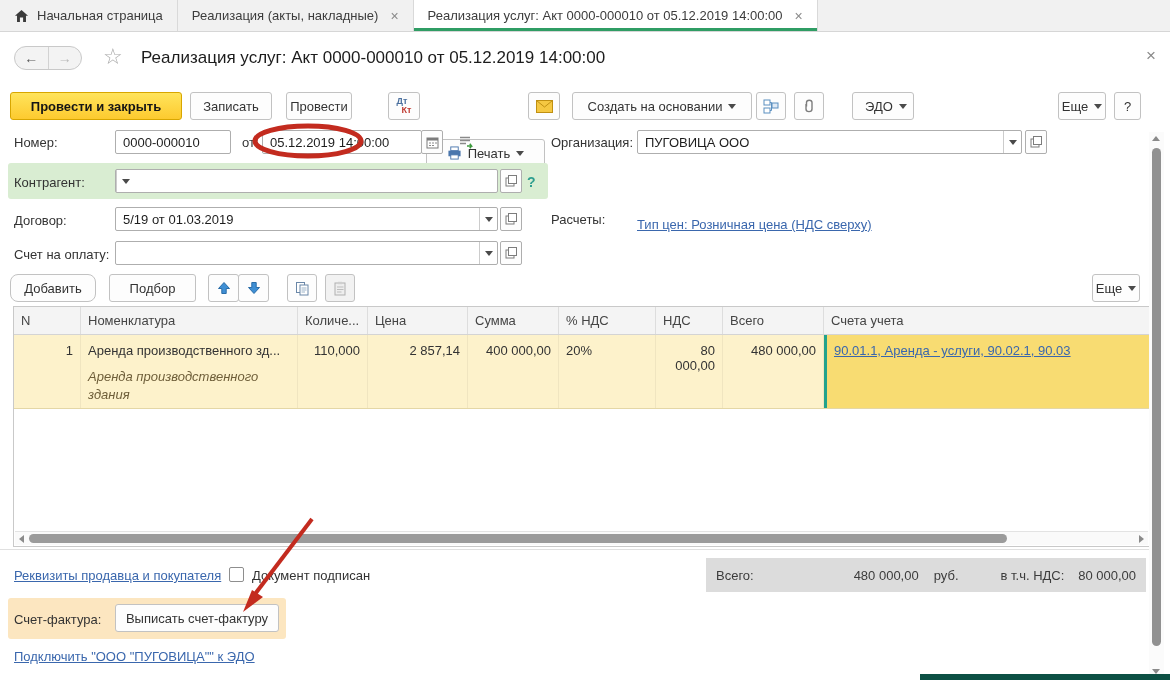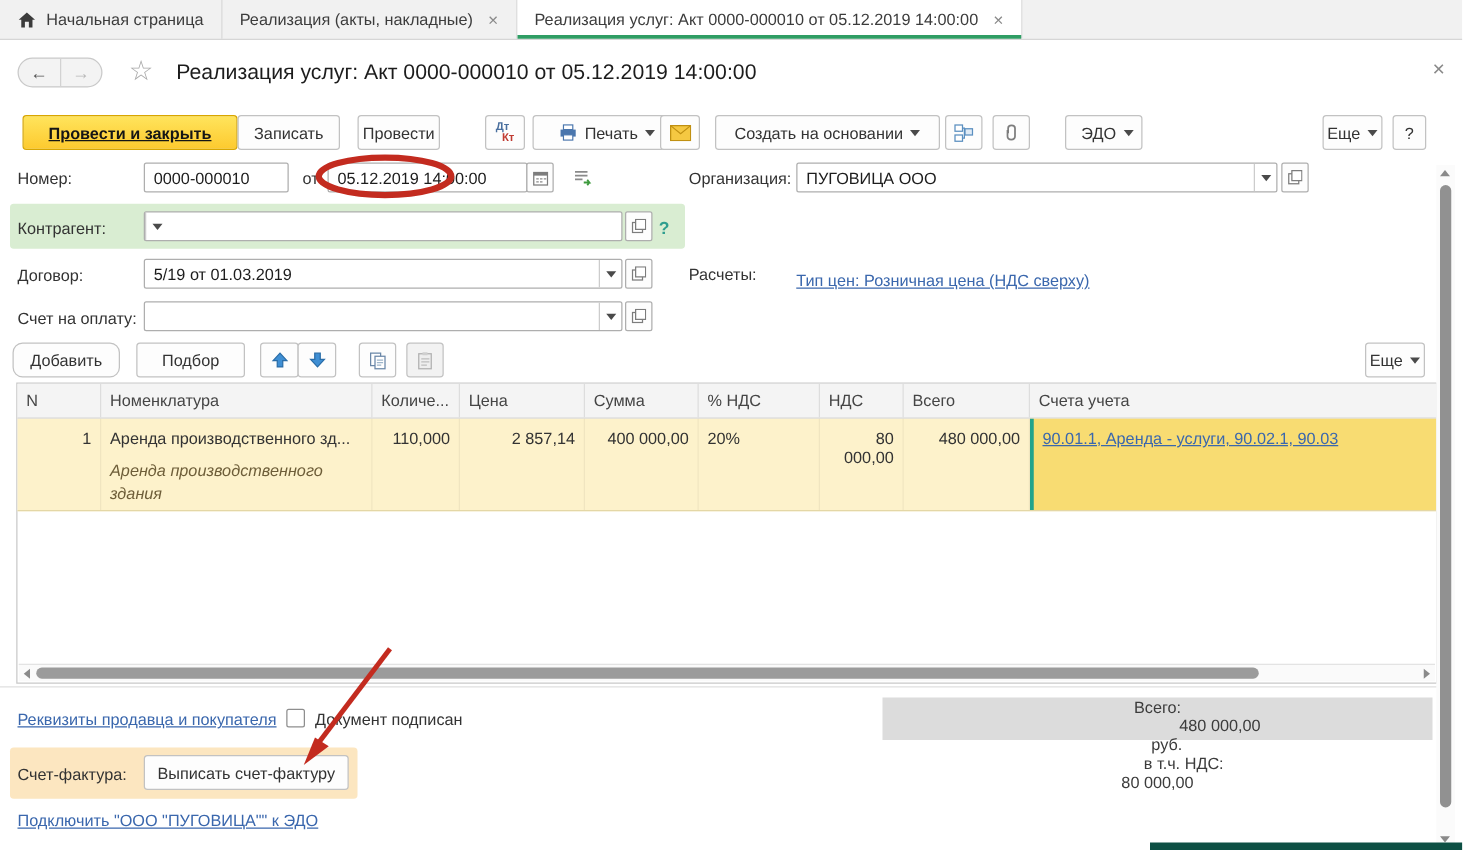--- a/index.html
+++ b/index.html
@@ -54,21 +54,21 @@
   .hscroll { position:absolute; left:1px; bottom:1px; width:1133px; height:14px; background:#fafafa; border-top:1px solid #e3e3e3; }
   .hthumb { position:absolute; left:14px; top:2px; width:978px; height:9px; background:#9b9b9b; border-radius:5px; }
   .vscroll { position:absolute; left:1149px; top:132px; width:15px; height:546px; background:#fbfbfb; }
   .vthumb { position:absolute; left:3px; top:16px; width:9px; height:498px; background:#919191; border-radius:5px; }
   .tri-l { width:0;height:0;border-top:4px solid transparent;border-bottom:4px solid transparent;border-right:5px solid #8a8a8a; position:absolute; left:4px; top:3px; }
   .tri-r { width:0;height:0;border-top:4px solid transparent;border-bottom:4px solid transparent;border-left:5px solid #8a8a8a; position:absolute; right:4px; top:3px; }
   .tri-u { width:0;height:0;border-left:4px solid transparent;border-right:4px solid transparent;border-bottom:5px solid #8a8a8a; position:absolute; left:3px; top:4px; }
   .tri-d { width:0;height:0;border-left:4px solid transparent;border-right:4px solid transparent;border-top:5px solid #8a8a8a; position:absolute; left:3px; bottom:4px; }
 
   
-  .totals { position:absolute; left:706px; top:558px; width:440px; height:34px; background:#dcdcdc; display:flex; align-items:center; padding:0 10px; color:#3c3c3c;flex-direction:column; }
+  .totals { position:absolute; left:706px; top:558px; width:440px; height:34px; background:#dcdcdc; display:flex; align-items:center; padding:0 10px; color:#3c3c3c; }
   .checkbox { position:absolute; left:229px; top:567px; width:15px; height:15px; background:#fff; border:1px solid #8e8e8e; border-radius:2px; }
   .sep-line { position:absolute; left:0; top:549px; width:1150px; height:1px; background:#e0e0e0; }
   .teal-strip { position:absolute; left:920px; top:674px; width:250px; height:6px; background:#0d5044; }
 
   .overlay { position:absolute; left:0; top:0; width:1170px; height:680px; pointer-events:none; z-index:50; }
   .dtkt { display:flex; flex-direction:column; line-height:1; font-size:9px; font-weight:bold; }
   .dtkt .dt { color:#4a6f9e; }
   .dtkt .kt { color:#c03b32; margin-left:5px; }
 </style>
 </head>
@@ -94,30 +94,30 @@
   </div>
 
   <div class="navgroup">
     <div class="navbtn back">←</div>
     <div class="navbtn fwd">→</div>
   </div>
   <div class="star">☆</div>
   <div class="page-title">Реализация услуг: Акт 0000-000010 от 05.12.2019 14:00:00</div>
   <div class="win-close">×</div>
 
-  <div class="btn btn-yellow" style="left:18px; width:172px;text-decoration:underline;">Провести и закрыть</div>
+  <div class="btn btn-yellow" style="left:10px; width:172px;">Провести и закрыть</div>
   <div class="btn" style="left:190px; width:82px;">Записать</div>
   <div class="btn" style="left:286px; width:66px;">Провести</div>
   <div class="btn" style="left:388px; width:32px; padding:8px;">
     <div class="dtkt">
       <span class="dt">Дт</span>
       <span class="kt">Кт</span>
     </div>
   </div>
-  <div class="btn" style="left:426px; width:119px;">
+  <div class="btn" style="left:426px; width:119px;margin-top:47px;">
     <svg width="15" height="14" viewBox="0 0 16 15">
       <rect x="4" y="1" width="8" height="4" fill="#fff" stroke="#4a76ad"></rect>
       <rect x="1.5" y="5" width="13" height="6" fill="#4a76ad"></rect>
       <rect x="4" y="9.5" width="8" height="4.5" fill="#fff" stroke="#4a76ad"></rect>
     </svg>
     <span>Печать</span>
     <span class="tri-down"></span>
   </div>
   <div class="btn" style="left:528px; width:32px; padding:0;">
     <svg width="17" height="13" viewBox="0 0 17 13">

